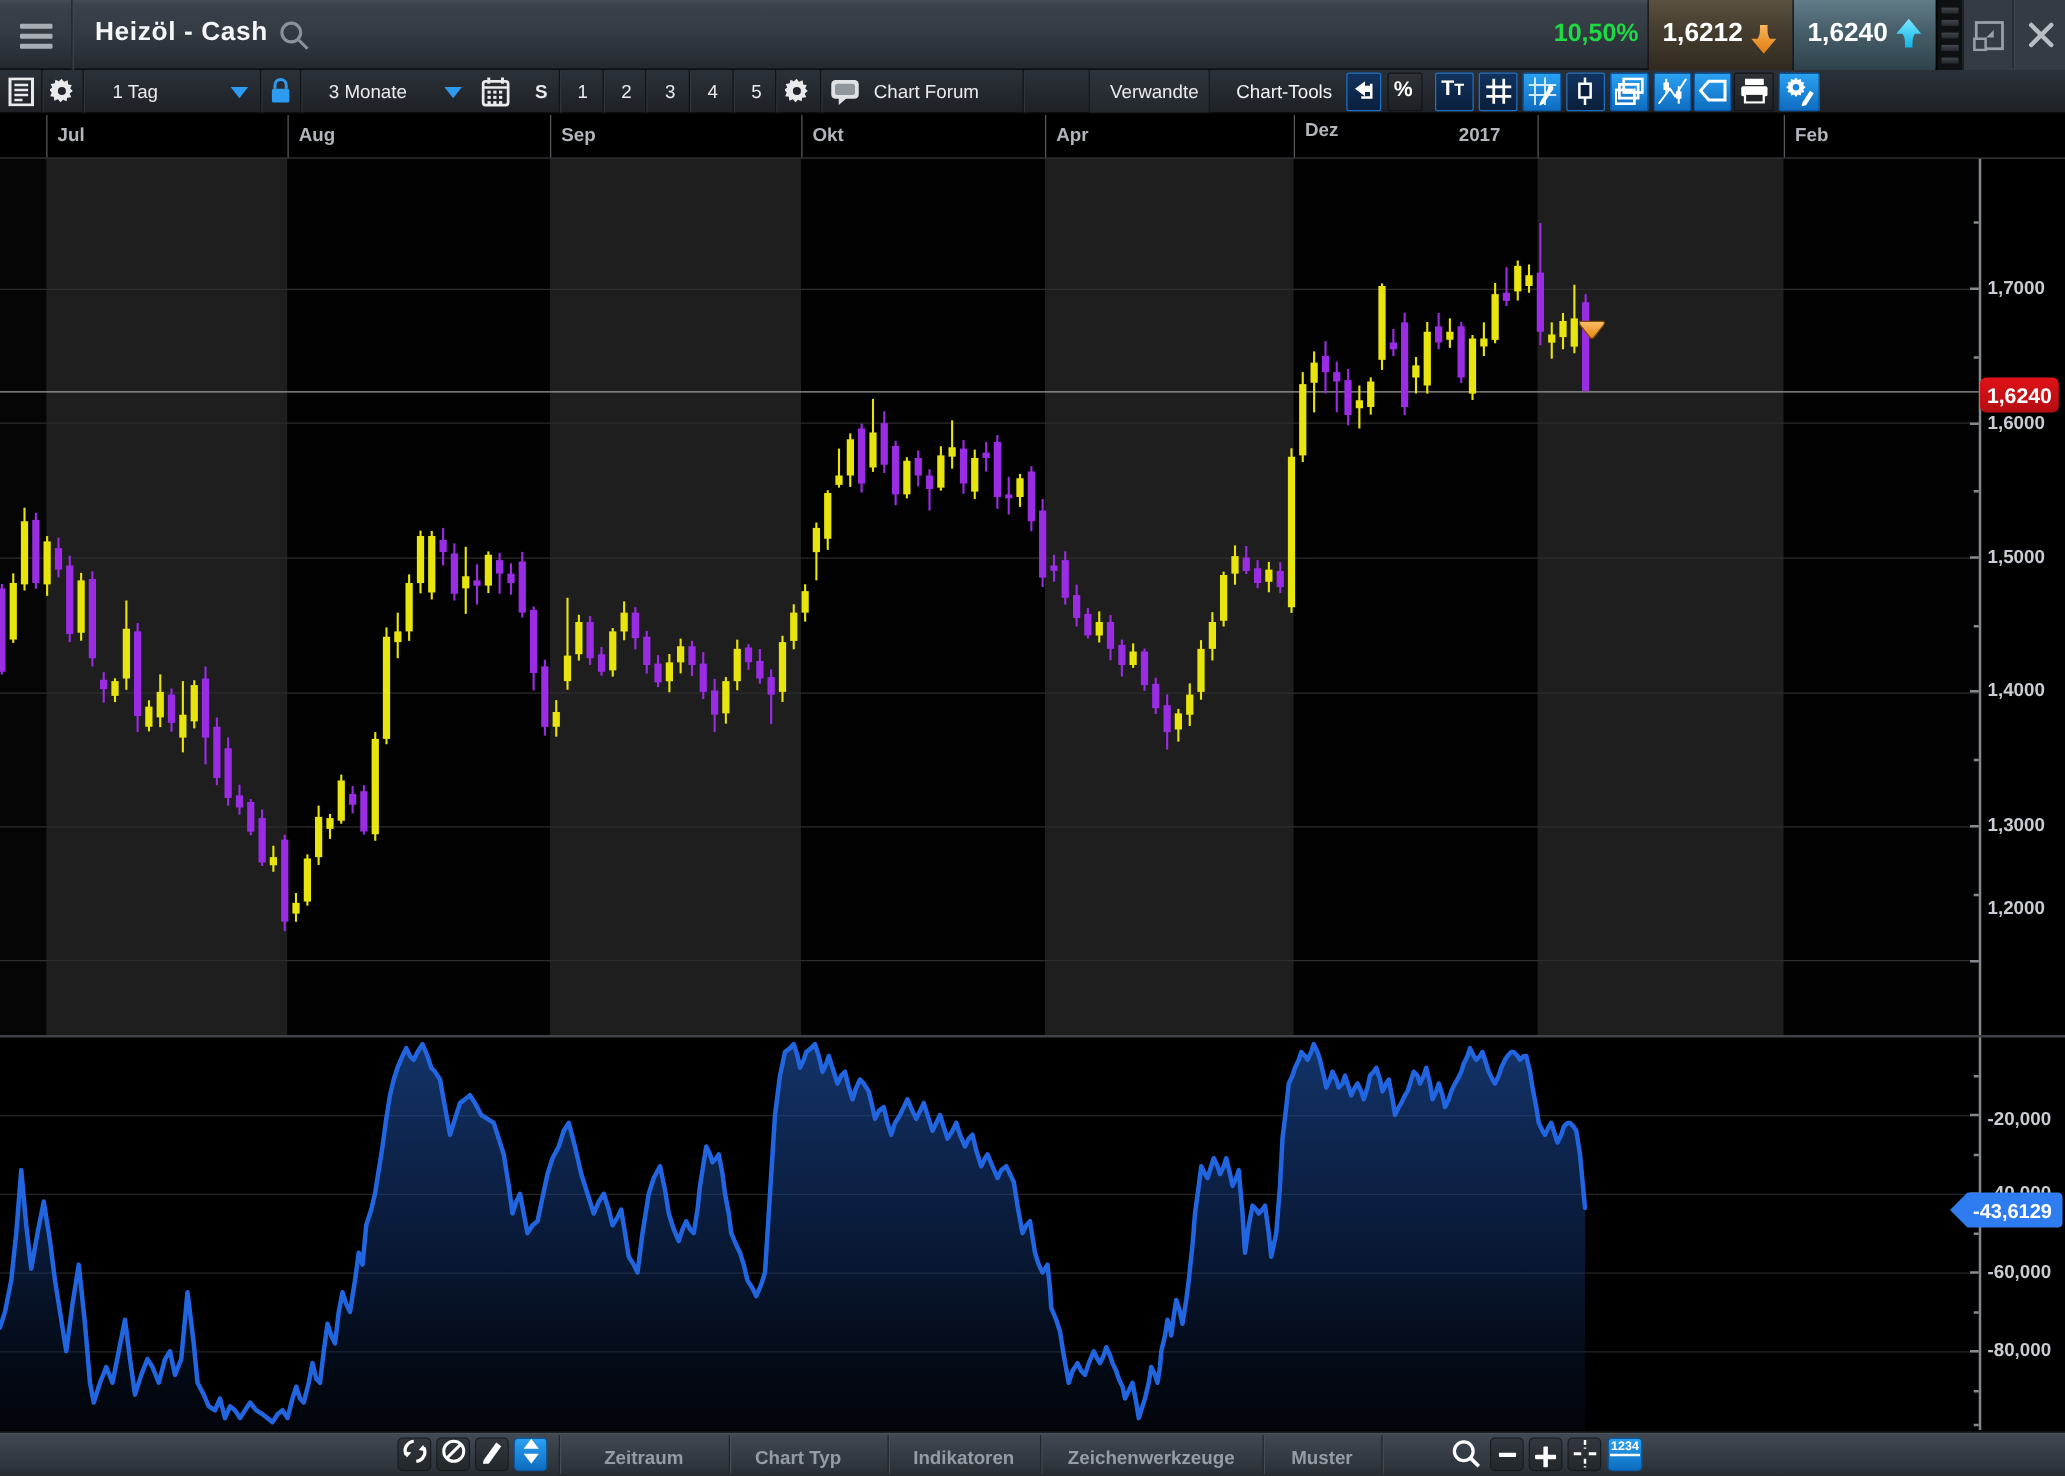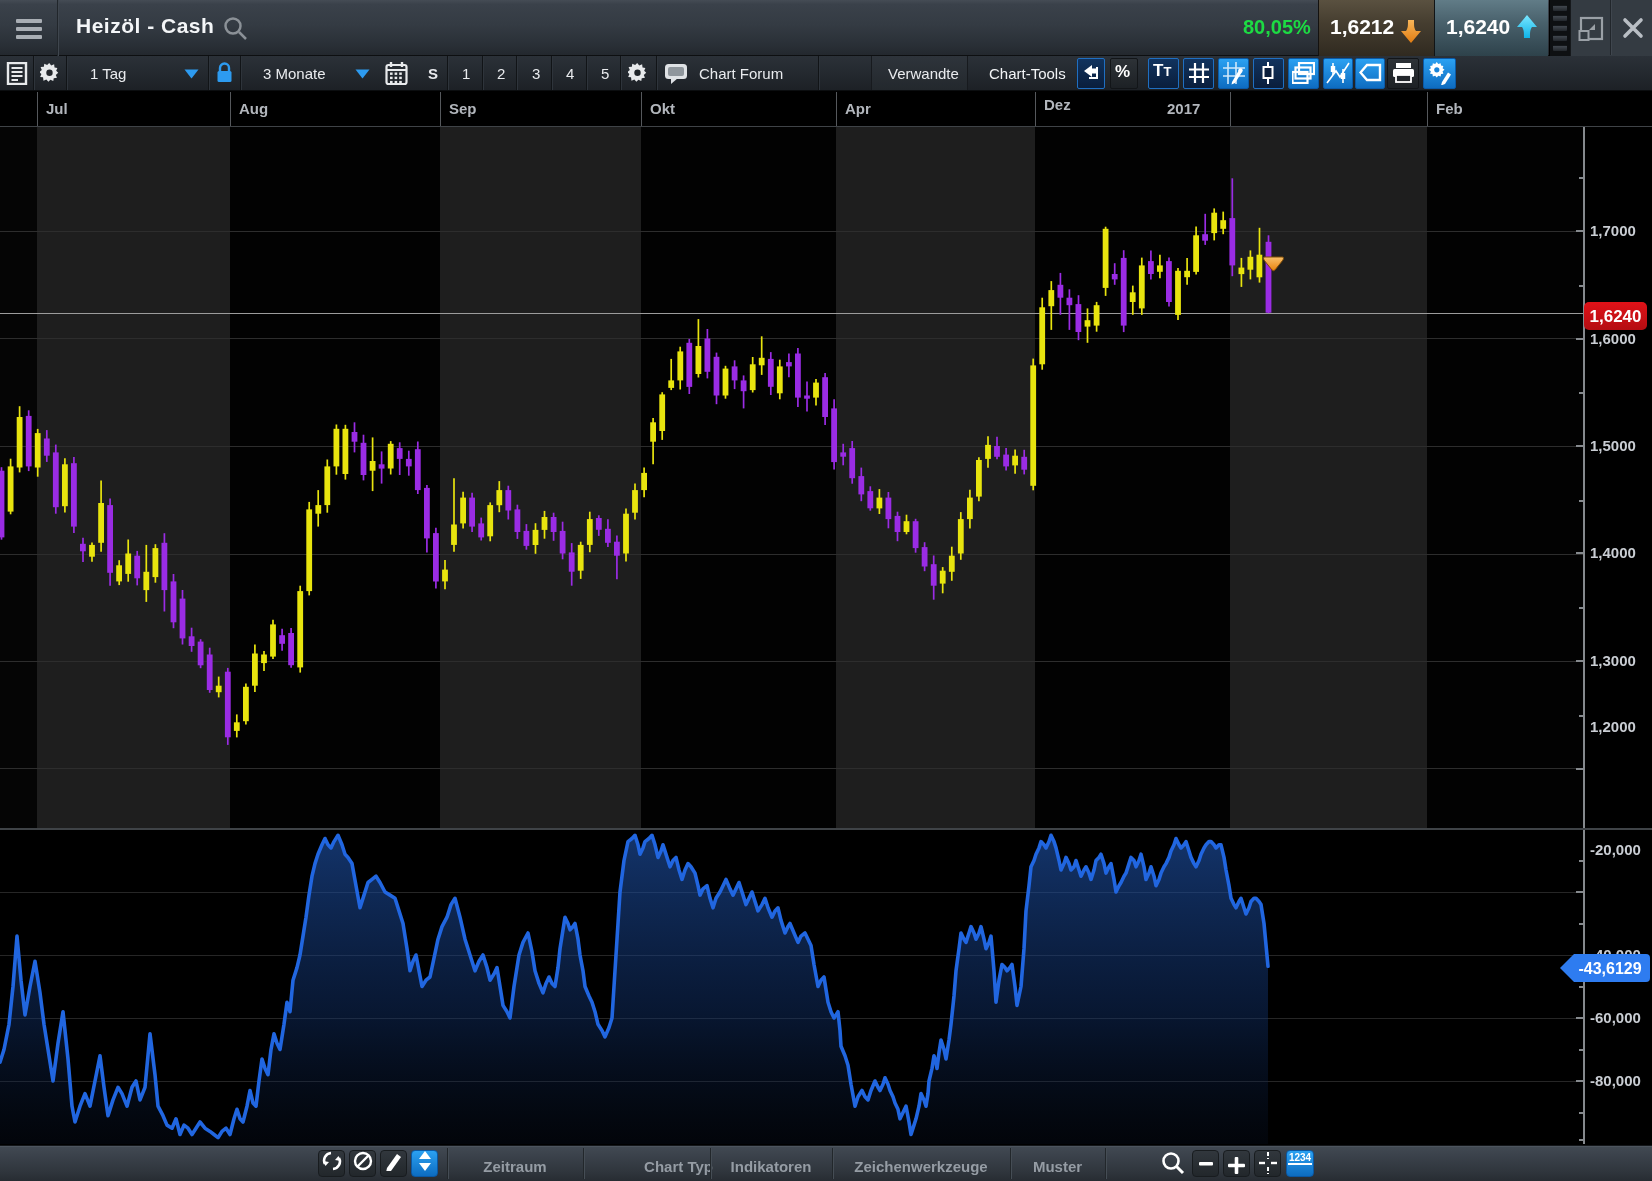--- a/index.html
+++ b/index.html
@@ -59,21 +59,21 @@
 <div class="abs" id="topbar"></div>
 <div class="hline" style="top:19px"></div>
     <div class="hline" style="top:27px"></div>
     <div class="hline" style="top:35px"></div>
 <div class="vsep" style="left:57px"></div>
 <div id="title">Heizöl - Cash</div>
 <svg class="abs" style="left:222px;top:15px" width="28" height="28" viewBox="0 0 28 28">
       <circle cx="11" cy="11" r="7.5" fill="none" stroke="#8b9197" stroke-width="2.5"></circle>
       <line x1="17" y1="17" x2="24" y2="24" stroke="#8b9197" stroke-width="2.5"></line>
     </svg>
-<div id="pct">80,05%</div>
+<div id="pct">10,50%</div>
 <div class="pricebox abs" id="sellbox"></div>
 <div class="pricetxt" style="left:1330px">1,6212</div>
 <svg class="abs" style="left:1398px;top:18px" width="26" height="26" viewBox="0 0 26 26">
       <defs>
         <linearGradient id="og" x1="0" y1="0" x2="0" y2="1">
           <stop offset="0" stop-color="#f8b659"></stop>
           <stop offset="1" stop-color="#e07c12"></stop>
         </linearGradient>
       </defs>
       <path d="M10 2 C10 8 10 10 8 13 L3 13 L13 25 L23 13 L18 13 C16 10 16 8 16 2 Z" fill="url(#og)"></path>
@@ -585,21 +585,21 @@
         <linearGradient id="bg1" x1="0" y1="0" x2="0" y2="1">
 <stop offset="0" stop-color="#1f54ac" stop-opacity="0.62"></stop>
 <stop offset="0.55" stop-color="#12336e" stop-opacity="0.45"></stop>
 <stop offset="1" stop-color="#09142a" stop-opacity="0.18"></stop>
         </linearGradient>
       </defs>
 <polygon points="0,330 0.0,233.1 4.0,220.5 9.0,195.3 13.0,157.5 17.0,107.1 21.0,151.2 25.0,185.9 30.0,157.5 35.0,132.3 40.0,163.8 44.0,195.3 49.0,226.8 53.0,252.0 58.0,214.2 63.0,182.7 68.0,230.0 72.0,277.2 75.0,293.0 80.0,277.2 85.0,264.6 90.0,277.2 95.0,252.0 100.0,226.8 104.0,258.3 108.0,286.7 113.0,270.9 118.0,258.3 122.0,264.6 127.0,277.2 132.0,258.3 136.0,252.0 140.0,270.9 145.0,258.3 150.0,204.8 155.0,245.7 158.0,277.2 163.0,286.7 167.0,296.1 172.0,299.2 176.0,289.8 180.0,305.5 184.0,296.1 188.0,299.2 192.0,305.5 196.0,299.2 200.0,293.0 205.0,299.2 210.0,302.4 214.0,305.5 218.0,308.7 222.0,302.4 226.0,299.2 230.0,305.5 234.0,289.8 237.0,280.3 240.0,289.8 243.0,293.0 247.0,277.2 250.0,261.5 253.0,274.0 256.0,277.2 259.0,252.0 262.0,230.0 265.0,239.4 268.0,245.7 271.0,220.5 274.0,204.8 277.0,214.2 280.0,220.5 284.0,195.3 287.0,173.2 290.0,182.7 293.0,151.2 297.0,138.6 300.0,126.0 303.0,107.1 306.0,88.2 309.0,66.1 312.0,47.2 315.0,34.6 318.0,25.2 322.0,15.8 325.0,9.5 328.0,15.8 331.0,18.9 334.0,12.6 338.0,6.3 342.0,15.8 345.0,25.2 348.0,28.4 352.0,34.6 356.0,56.7 360.0,78.8 364.0,66.1 368.0,53.5 372.0,50.4 376.0,47.2 380.0,53.5 385.0,63.0 390.0,66.1 395.0,69.3 399.0,81.9 403.0,94.5 407.0,119.7 410.0,141.8 413.0,132.3 416.0,126.0 419.0,141.8 422.0,157.5 426.0,151.2 430.0,148.0 434.0,129.1 438.0,110.2 442.0,97.6 447.0,88.2 451.0,75.6 455.0,69.3 460.0,88.2 465.0,110.2 470.0,126.0 475.0,141.8 479.0,132.3 483.0,126.0 487.0,138.6 490.0,151.2 494.0,144.9 497.0,138.6 500.0,157.5 503.0,176.4 507.0,182.7 510.0,189.0 514.0,157.5 519.0,126.0 523.0,113.4 528.0,104.0 532.0,122.9 535.0,141.8 539.0,154.4 543.0,163.8 546.0,154.4 549.0,148.0 552.0,154.4 555.0,157.5 558.0,138.6 560.0,119.7 563.0,100.8 565.0,88.2 568.0,94.5 570.0,100.8 573.0,97.6 575.0,94.5 578.0,110.2 580.0,126.0 583.0,141.8 585.0,157.5 589.0,167.0 592.0,173.2 595.0,182.7 598.0,195.3 602.0,201.6 605.0,207.9 609.0,198.5 612.0,189.0 616.0,126.0 620.0,63.0 624.0,31.5 628.0,12.6 632.0,9.5 635.0,6.3 638.0,15.8 640.0,25.2 643.0,18.9 645.0,12.6 649.0,9.5 652.0,6.3 655.0,15.8 658.0,28.4 661.0,22.0 663.0,15.8 667.0,28.4 670.0,37.8 673.0,31.5 676.0,28.4 679.0,41.0 682.0,50.4 685.0,41.0 688.0,34.6 691.0,37.8 695.0,44.1 698.0,56.7 700.0,66.1 703.0,59.9 707.0,56.7 710.0,69.3 713.0,78.8 716.0,69.3 720.0,63.0 723.0,56.7 726.0,50.4 730.0,59.9 733.0,66.1 736.0,59.9 739.0,53.5 743.0,66.1 746.0,75.6 749.0,69.3 752.0,63.0 755.0,72.5 758.0,81.9 762.0,75.6 765.0,69.3 768.0,78.8 772.0,88.2 775.0,81.9 778.0,78.8 781.0,91.4 785.0,104.0 788.0,97.6 790.0,94.5 794.0,104.0 798.0,113.4 801.0,107.1 805.0,104.0 808.0,110.2 811.0,116.5 814.0,135.5 818.0,157.5 821.0,151.2 824.0,148.0 826.0,160.6 828.0,173.2 831.0,182.7 834.0,189.0 836.0,185.9 838.0,182.7 840.0,201.6 841.0,217.3 845.0,226.8 848.0,236.2 851.0,255.2 855.0,277.2 858.0,267.8 862.0,261.5 865.0,267.8 868.0,270.9 871.0,261.5 875.0,252.0 878.0,258.3 880.0,261.5 883.0,255.2 885.0,248.8 888.0,255.2 890.0,261.5 893.0,267.8 895.0,274.0 898.0,280.3 900.0,289.8 903.0,283.5 906.0,277.2 909.0,293.0 911.0,305.5 914.0,296.1 916.0,289.8 919.0,277.2 921.0,264.6 924.0,270.9 926.0,277.2 928.0,264.6 929.0,252.0 932.0,239.4 934.0,226.8 936.0,233.1 937.0,239.4 939.0,223.7 941.0,211.0 944.0,220.5 946.0,230.0 949.0,211.0 951.0,195.3 954.0,167.0 956.0,141.8 959.0,119.7 961.0,104.0 964.0,110.2 966.0,113.4 969.0,104.0 971.0,97.6 974.0,104.0 976.0,110.2 979.0,104.0 981.0,97.6 984.0,110.2 986.0,119.7 989.0,113.4 991.0,107.1 994.0,141.8 996.0,173.2 999.0,151.2 1002.0,135.5 1005.0,138.6 1007.0,141.8 1010.0,138.6 1012.0,135.5 1015.0,157.5 1017.0,176.4 1019.0,167.0 1021.0,157.5 1024.0,119.7 1026.0,81.9 1029.0,56.7 1031.0,37.8 1034.0,31.5 1036.0,25.2 1039.0,18.9 1041.0,12.6 1044.0,15.8 1046.0,18.9 1049.0,12.6 1051.0,6.3 1054.0,12.6 1056.0,18.9 1059.0,31.5 1061.0,41.0 1064.0,34.6 1066.0,28.4 1069.0,34.6 1071.0,41.0 1074.0,37.8 1076.0,31.5 1079.0,41.0 1081.0,47.2 1084.0,41.0 1086.0,37.8 1089.0,44.1 1091.0,50.4 1094.0,41.0 1096.0,31.5 1099.0,28.4 1101.0,25.2 1104.0,34.6 1106.0,44.1 1109.0,37.8 1111.0,34.6 1114.0,50.4 1116.0,63.0 1119.0,56.7 1121.0,53.5 1124.0,47.2 1126.0,44.1 1129.0,34.6 1131.0,28.4 1134.0,31.5 1136.0,37.8 1139.0,31.5 1141.0,25.2 1144.0,37.8 1146.0,50.4 1149.0,44.1 1151.0,37.8 1154.0,47.2 1156.0,56.7 1159.0,50.4 1161.0,44.1 1164.0,37.8 1166.0,34.6 1169.0,28.4 1171.0,22.0 1174.0,15.8 1176.0,9.5 1179.0,15.8 1181.0,18.9 1184.0,15.8 1186.0,12.6 1189.0,22.0 1191.0,28.4 1194.0,34.6 1196.0,37.8 1199.0,31.5 1201.0,25.2 1204.0,18.9 1206.0,15.8 1209.0,12.6 1211.0,12.6 1214.0,15.8 1216.0,18.9 1219.0,15.8 1221.0,15.8 1224.0,28.4 1226.0,41.0 1229.0,56.7 1231.0,69.3 1234.0,75.6 1236.0,78.8 1239.0,72.5 1241.0,69.3 1244.0,78.8 1246.0,85.0 1249.0,78.8 1251.0,72.5 1254.0,69.3 1256.0,69.3 1259.0,72.5 1261.0,75.6 1264.0,94.5 1268.0,137.3 1268,330" fill="url(#bg1)"></polygon>
 <polyline points="0.0,233.1 4.0,220.5 9.0,195.3 13.0,157.5 17.0,107.1 21.0,151.2 25.0,185.9 30.0,157.5 35.0,132.3 40.0,163.8 44.0,195.3 49.0,226.8 53.0,252.0 58.0,214.2 63.0,182.7 68.0,230.0 72.0,277.2 75.0,293.0 80.0,277.2 85.0,264.6 90.0,277.2 95.0,252.0 100.0,226.8 104.0,258.3 108.0,286.7 113.0,270.9 118.0,258.3 122.0,264.6 127.0,277.2 132.0,258.3 136.0,252.0 140.0,270.9 145.0,258.3 150.0,204.8 155.0,245.7 158.0,277.2 163.0,286.7 167.0,296.1 172.0,299.2 176.0,289.8 180.0,305.5 184.0,296.1 188.0,299.2 192.0,305.5 196.0,299.2 200.0,293.0 205.0,299.2 210.0,302.4 214.0,305.5 218.0,308.7 222.0,302.4 226.0,299.2 230.0,305.5 234.0,289.8 237.0,280.3 240.0,289.8 243.0,293.0 247.0,277.2 250.0,261.5 253.0,274.0 256.0,277.2 259.0,252.0 262.0,230.0 265.0,239.4 268.0,245.7 271.0,220.5 274.0,204.8 277.0,214.2 280.0,220.5 284.0,195.3 287.0,173.2 290.0,182.7 293.0,151.2 297.0,138.6 300.0,126.0 303.0,107.1 306.0,88.2 309.0,66.1 312.0,47.2 315.0,34.6 318.0,25.2 322.0,15.8 325.0,9.5 328.0,15.8 331.0,18.9 334.0,12.6 338.0,6.3 342.0,15.8 345.0,25.2 348.0,28.4 352.0,34.6 356.0,56.7 360.0,78.8 364.0,66.1 368.0,53.5 372.0,50.4 376.0,47.2 380.0,53.5 385.0,63.0 390.0,66.1 395.0,69.3 399.0,81.9 403.0,94.5 407.0,119.7 410.0,141.8 413.0,132.3 416.0,126.0 419.0,141.8 422.0,157.5 426.0,151.2 430.0,148.0 434.0,129.1 438.0,110.2 442.0,97.6 447.0,88.2 451.0,75.6 455.0,69.3 460.0,88.2 465.0,110.2 470.0,126.0 475.0,141.8 479.0,132.3 483.0,126.0 487.0,138.6 490.0,151.2 494.0,144.9 497.0,138.6 500.0,157.5 503.0,176.4 507.0,182.7 510.0,189.0 514.0,157.5 519.0,126.0 523.0,113.4 528.0,104.0 532.0,122.9 535.0,141.8 539.0,154.4 543.0,163.8 546.0,154.4 549.0,148.0 552.0,154.4 555.0,157.5 558.0,138.6 560.0,119.7 563.0,100.8 565.0,88.2 568.0,94.5 570.0,100.8 573.0,97.6 575.0,94.5 578.0,110.2 580.0,126.0 583.0,141.8 585.0,157.5 589.0,167.0 592.0,173.2 595.0,182.7 598.0,195.3 602.0,201.6 605.0,207.9 609.0,198.5 612.0,189.0 616.0,126.0 620.0,63.0 624.0,31.5 628.0,12.6 632.0,9.5 635.0,6.3 638.0,15.8 640.0,25.2 643.0,18.9 645.0,12.6 649.0,9.5 652.0,6.3 655.0,15.8 658.0,28.4 661.0,22.0 663.0,15.8 667.0,28.4 670.0,37.8 673.0,31.5 676.0,28.4 679.0,41.0 682.0,50.4 685.0,41.0 688.0,34.6 691.0,37.8 695.0,44.1 698.0,56.7 700.0,66.1 703.0,59.9 707.0,56.7 710.0,69.3 713.0,78.8 716.0,69.3 720.0,63.0 723.0,56.7 726.0,50.4 730.0,59.9 733.0,66.1 736.0,59.9 739.0,53.5 743.0,66.1 746.0,75.6 749.0,69.3 752.0,63.0 755.0,72.5 758.0,81.9 762.0,75.6 765.0,69.3 768.0,78.8 772.0,88.2 775.0,81.9 778.0,78.8 781.0,91.4 785.0,104.0 788.0,97.6 790.0,94.5 794.0,104.0 798.0,113.4 801.0,107.1 805.0,104.0 808.0,110.2 811.0,116.5 814.0,135.5 818.0,157.5 821.0,151.2 824.0,148.0 826.0,160.6 828.0,173.2 831.0,182.7 834.0,189.0 836.0,185.9 838.0,182.7 840.0,201.6 841.0,217.3 845.0,226.8 848.0,236.2 851.0,255.2 855.0,277.2 858.0,267.8 862.0,261.5 865.0,267.8 868.0,270.9 871.0,261.5 875.0,252.0 878.0,258.3 880.0,261.5 883.0,255.2 885.0,248.8 888.0,255.2 890.0,261.5 893.0,267.8 895.0,274.0 898.0,280.3 900.0,289.8 903.0,283.5 906.0,277.2 909.0,293.0 911.0,305.5 914.0,296.1 916.0,289.8 919.0,277.2 921.0,264.6 924.0,270.9 926.0,277.2 928.0,264.6 929.0,252.0 932.0,239.4 934.0,226.8 936.0,233.1 937.0,239.4 939.0,223.7 941.0,211.0 944.0,220.5 946.0,230.0 949.0,211.0 951.0,195.3 954.0,167.0 956.0,141.8 959.0,119.7 961.0,104.0 964.0,110.2 966.0,113.4 969.0,104.0 971.0,97.6 974.0,104.0 976.0,110.2 979.0,104.0 981.0,97.6 984.0,110.2 986.0,119.7 989.0,113.4 991.0,107.1 994.0,141.8 996.0,173.2 999.0,151.2 1002.0,135.5 1005.0,138.6 1007.0,141.8 1010.0,138.6 1012.0,135.5 1015.0,157.5 1017.0,176.4 1019.0,167.0 1021.0,157.5 1024.0,119.7 1026.0,81.9 1029.0,56.7 1031.0,37.8 1034.0,31.5 1036.0,25.2 1039.0,18.9 1041.0,12.6 1044.0,15.8 1046.0,18.9 1049.0,12.6 1051.0,6.3 1054.0,12.6 1056.0,18.9 1059.0,31.5 1061.0,41.0 1064.0,34.6 1066.0,28.4 1069.0,34.6 1071.0,41.0 1074.0,37.8 1076.0,31.5 1079.0,41.0 1081.0,47.2 1084.0,41.0 1086.0,37.8 1089.0,44.1 1091.0,50.4 1094.0,41.0 1096.0,31.5 1099.0,28.4 1101.0,25.2 1104.0,34.6 1106.0,44.1 1109.0,37.8 1111.0,34.6 1114.0,50.4 1116.0,63.0 1119.0,56.7 1121.0,53.5 1124.0,47.2 1126.0,44.1 1129.0,34.6 1131.0,28.4 1134.0,31.5 1136.0,37.8 1139.0,31.5 1141.0,25.2 1144.0,37.8 1146.0,50.4 1149.0,44.1 1151.0,37.8 1154.0,47.2 1156.0,56.7 1159.0,50.4 1161.0,44.1 1164.0,37.8 1166.0,34.6 1169.0,28.4 1171.0,22.0 1174.0,15.8 1176.0,9.5 1179.0,15.8 1181.0,18.9 1184.0,15.8 1186.0,12.6 1189.0,22.0 1191.0,28.4 1194.0,34.6 1196.0,37.8 1199.0,31.5 1201.0,25.2 1204.0,18.9 1206.0,15.8 1209.0,12.6 1211.0,12.6 1214.0,15.8 1216.0,18.9 1219.0,15.8 1221.0,15.8 1224.0,28.4 1226.0,41.0 1229.0,56.7 1231.0,69.3 1234.0,75.6 1236.0,78.8 1239.0,72.5 1241.0,69.3 1244.0,78.8 1246.0,85.0 1249.0,78.8 1251.0,72.5 1254.0,69.3 1256.0,69.3 1259.0,72.5 1261.0,75.6 1264.0,94.5 1268.0,137.3" fill="none" stroke="#2166e0" stroke-width="3.6" stroke-linejoin="round" stroke-linecap="round"></polyline>
 </svg>
 <div class="tick" style="left:1576px;top:891px;width:7px"></div>
-<div class="ylab" style="top:841px">-20,000</div>
+<div class="ylab" style="top:887px">-20,000</div>
 <div class="tick" style="left:1576px;top:954px;width:7px"></div>
 <div class="ylab" style="top:946px">-40,000</div>
 <div class="tick" style="left:1576px;top:1017px;width:7px"></div>
 <div class="ylab" style="top:1009px">-60,000</div>
 <div class="tick" style="left:1576px;top:1080px;width:7px"></div>
 <div class="ylab" style="top:1072px">-80,000</div>
 <div class="tick" style="left:1579px;top:860px;width:4px"></div>
 <div class="tick" style="left:1579px;top:923px;width:4px"></div>
 <div class="tick" style="left:1579px;top:986px;width:4px"></div>
 <div class="tick" style="left:1579px;top:1049px;width:4px"></div>
@@ -628,21 +628,21 @@
       <path d="M3 17 L13 3 L17 6 L7 20 L2 21.5 Z" fill="#fff"></path>
     </svg>
 <div class="bbtn" style="left:411px;width:27px;background:linear-gradient(#2ba1f2,#0d6cc0);border:1px solid #0a58a4;"></div>
 <svg class="abs" style="left:416px;top:1150px" width="18" height="22" viewBox="0 0 18 22">
       <path d="M9 1 L15 9 L3 9 Z" fill="#fff"></path>
       <path d="M9 21 L15 13 L3 13 Z" fill="#fff"></path>
     </svg>
 <div class="bsep" style="left:447px"></div>
 <div class="btxt" style="left:447px;width:136px">Zeitraum</div>
 <div class="bsep" style="left:583px"></div>
-<div class="btxt" style="left:615px;width:127px">Chart Typ</div>
+<div class="btxt" style="left:575px;width:127px">Chart Typ</div>
 <div class="bsep" style="left:710px"></div>
 <div class="btxt" style="left:710px;width:122px">Indikatoren</div>
 <div class="bsep" style="left:832px"></div>
 <div class="btxt" style="left:832px;width:178px">Zeichenwerkzeuge</div>
 <div class="bsep" style="left:1010px"></div>
 <div class="btxt" style="left:1010px;width:95px">Muster</div>
 <div class="bsep" style="left:1105px"></div>
 <svg class="abs" style="left:1160px;top:1150px" width="26" height="26" viewBox="0 0 26 26">
       <circle cx="11" cy="11" r="7.5" fill="none" stroke="#fff" stroke-width="2.6"></circle>
       <line x1="16.5" y1="16.5" x2="23" y2="23" stroke="#fff" stroke-width="3"></line>

